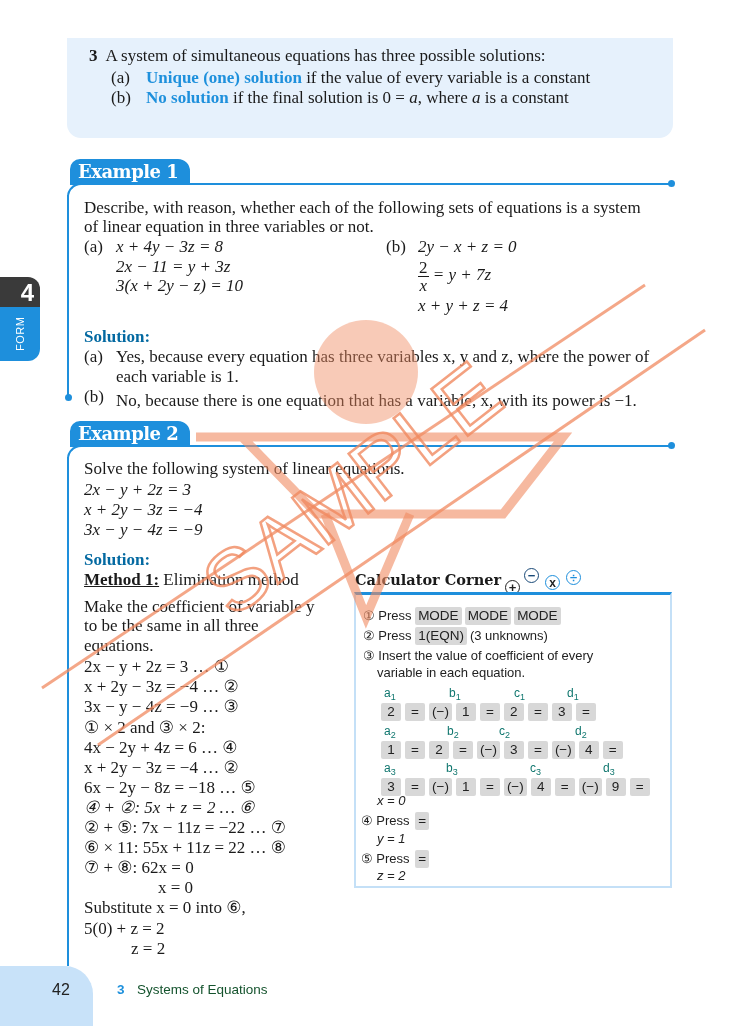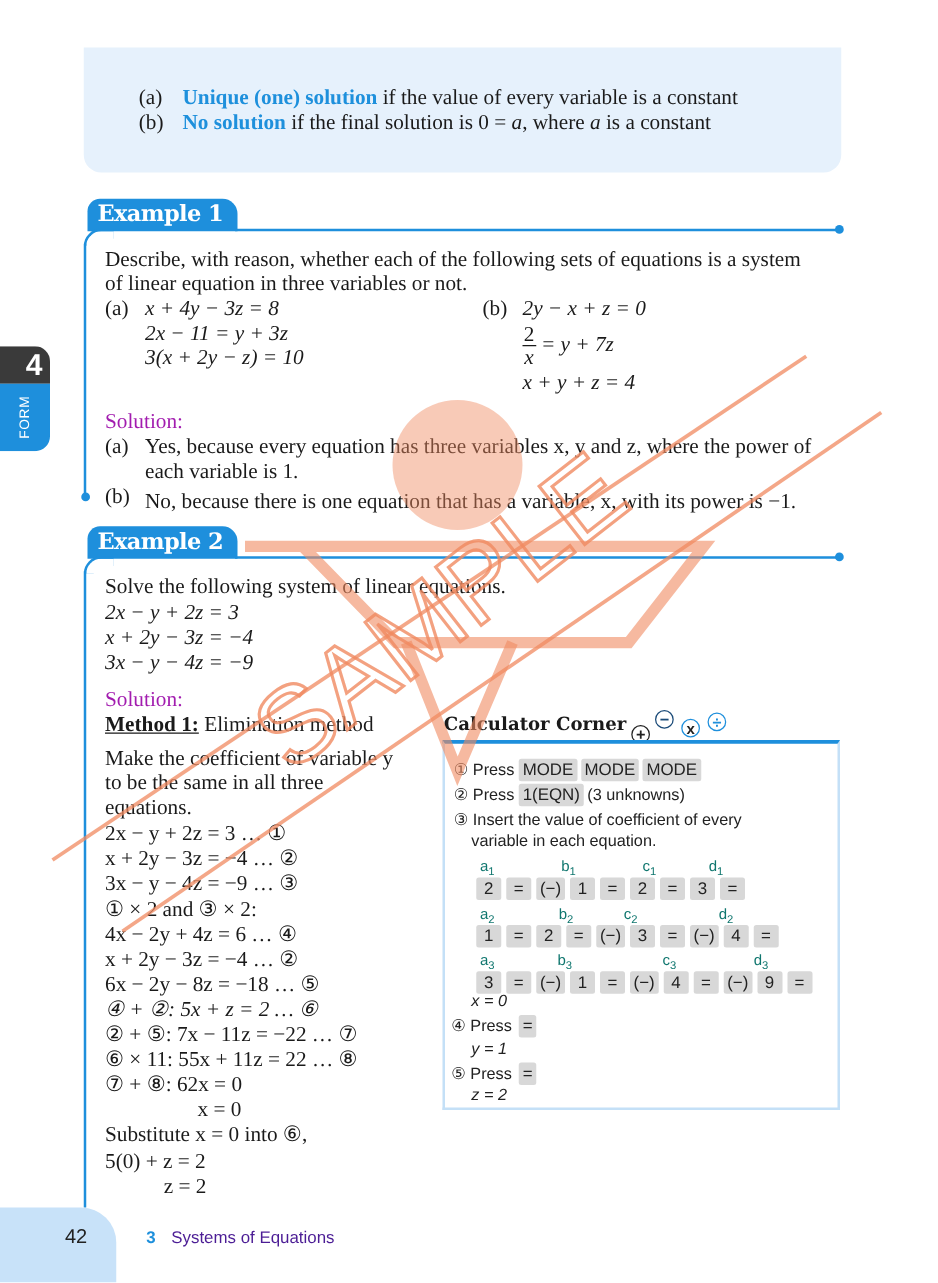--- a/index.html
+++ b/index.html
@@ -19,21 +19,21 @@
   .ex-tab { position:absolute; left:70px; height:26px; width:120px; background:#1e8fdc; color:#fff;
             border-radius:10px 12px 0 0; font-weight:bold; font-size:18px; line-height:26px; padding-left:8px;
             box-sizing:border-box; font-family:"DejaVu Serif", serif; letter-spacing:-0.5px; }
   .ex-rule { position:absolute; left:188px; width:484px; height:2px; background:#1e8fdc; }
   .ex-dot { position:absolute; width:7px; height:7px; border-radius:50%; background:#1e8fdc; }
   .ex-vrule { position:absolute; left:67px; width:2px; background:#1e8fdc; }
   .ex-curve { position:absolute; left:67px; width:24px; height:14px; border-top:2px solid #1e8fdc; border-left:2px solid #1e8fdc;
               border-radius:14px 0 0 0; box-sizing:border-box; }
 
   .t { position:absolute; font-size:17px; line-height:20px; white-space:nowrap; }
-  .sol { color:#a21caf; font-weight:normal; }
+  .sol { color:#0369a1; font-weight:bold; }
 
   
   .side-tab { position:absolute; left:0; top:277px; width:40px; height:84px; border-radius:0 12px 12px 0; overflow:hidden; }
   .side-tab .top { height:30px; background:#3a3a3a; color:#fff; font-family:"Liberation Sans", sans-serif;
                    font-weight:bold; font-size:24px; text-align:right; padding-right:6px; line-height:32px; }
   .side-tab .bot { height:54px; background:#1e8fdc; position:relative; }
   .side-tab .form { position:absolute; left:18px; top:10px; color:#fff; font-family:"Liberation Sans", sans-serif;
                     font-size:11px; transform:rotate(-90deg); transform-origin:left top; top:44px; left:14px; letter-spacing:0.5px; }
 
   
@@ -47,32 +47,35 @@
          font-size:13.5px; line-height:18px; color:#222; }
   .krow { position:absolute; left:381px; white-space:nowrap; }
   .krow .key { min-width:14px; text-align:center; margin-right:4px; }
   .klbl { position:absolute; font-family:"Liberation Sans", sans-serif; font-size:12px; color:#0f766e; }
   .klbl sub { font-size:9px; }
 
   
   .pg-tab { position:absolute; left:0; top:966px; width:93px; height:60px; background:#c8e2f9; border-radius:0 28px 0 0; }
   .pg-num { position:absolute; left:52px; top:981px; font-family:"Liberation Sans", sans-serif; font-size:16px; color:#222; }
   .ch-num { position:absolute; left:117px; top:982px; font-family:"Liberation Sans", sans-serif; font-weight:bold; font-size:13.5px; color:#1e90dc; }
-  .ch-title { position:absolute; left:137px; top:982px; font-family:"Liberation Sans", sans-serif; font-size:13.5px; color:#4c1d95; }
+  .ch-title { position:absolute; left:137px; top:982px; font-family:"Liberation Sans", sans-serif; font-size:13.5px; color:#14532d; }
 
   
   .wm { position:absolute; left:0; top:0; width:750px; height:1026px; pointer-events:none; }
   .frac { display:inline-block; vertical-align:middle; text-align:center; line-height:17px; }
   .frac span { display:block; }
   .frac .n { border-bottom:1px solid #1a1a1a; padding:0 1px; }
 </style>
 </head>
 <body>
 
 <div class="note">
+  <div class="line" style="top:8px;">
+    <span class="num">3</span><span>A system of simultaneous equations has three possible solutions:</span>
+  </div>
   <div class="line" style="left:44px; top:30px;">
     <span class="lbl">(a)</span><span class="hl">Unique (one) solution</span><span> if the value of every variable is a constant</span>
   </div>
   <div class="line" style="left:44px; top:50px;">
     <span class="lbl">(b)</span><span class="hl">No solution</span><span> if the final solution is 0 = </span><i class="v">a</i><span>, where </span><i class="v">a</i><span> is a constant</span>
   </div>
 </div>
 
 <div class="side-tab">
   <div class="top">4</div>

